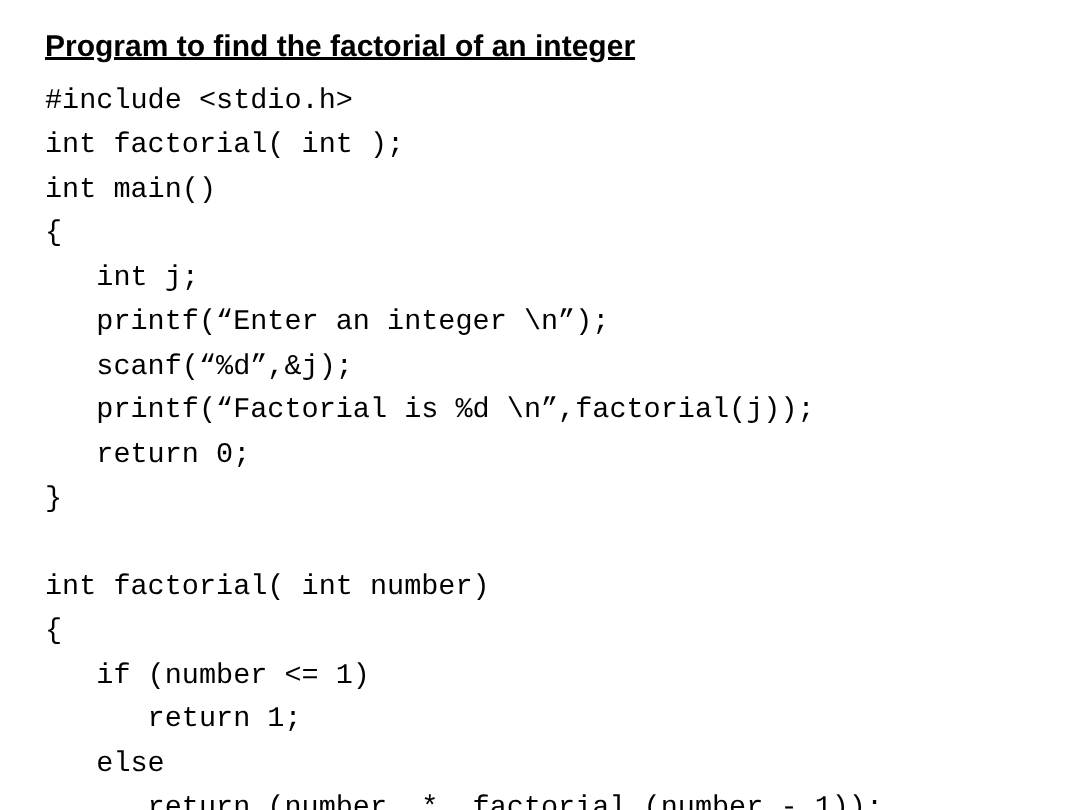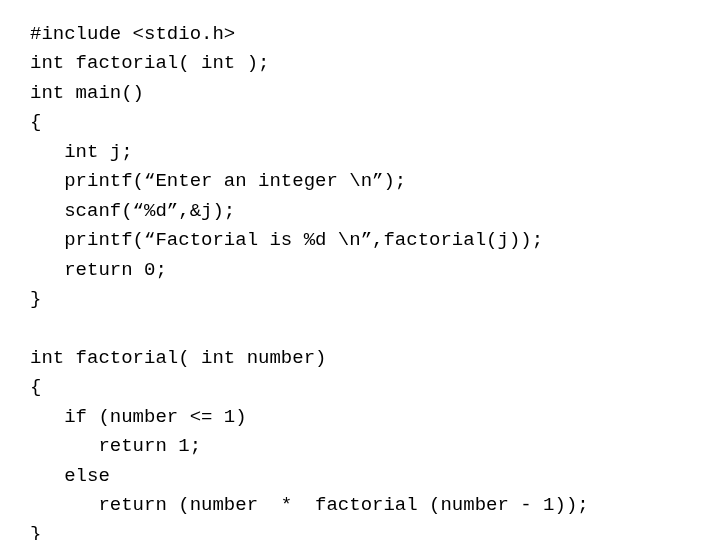--- a/index.html
+++ b/index.html
@@ -37,20 +37,21 @@
       font-size: 19px;
       color: #000000;
       line-height: 1.55;
       white-space: pre;
     }
   </style>
 </head>
 <body>
 
 <div class="page-container">
+  <div class="title">Program to find the factorial of an integer</div>
   <div class="code-block">#include &lt;stdio.h&gt;
 int factorial( int );
 int main()
 {
    int j;
    printf(“Enter an integer \n”);
    scanf(“%d”,&amp;j);
    printf(“Factorial is %d \n”,factorial(j));
    return 0;
 }

